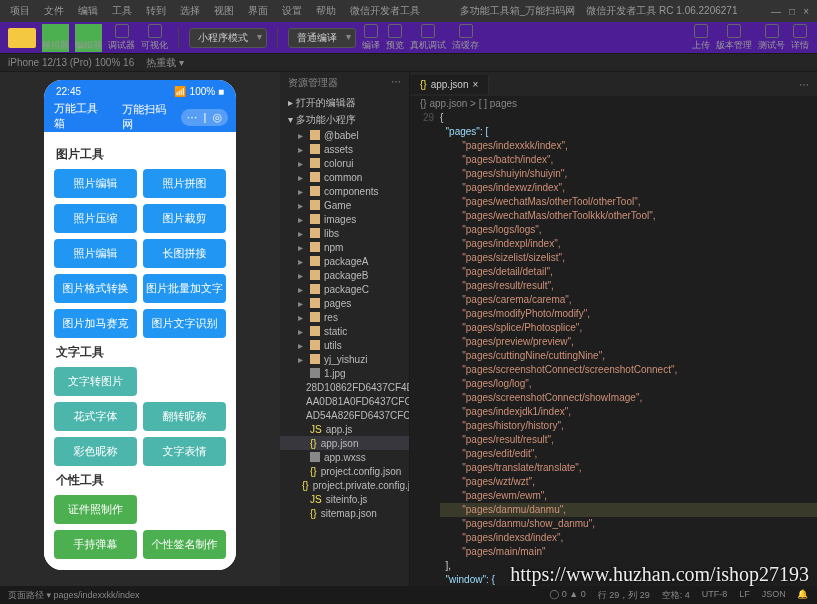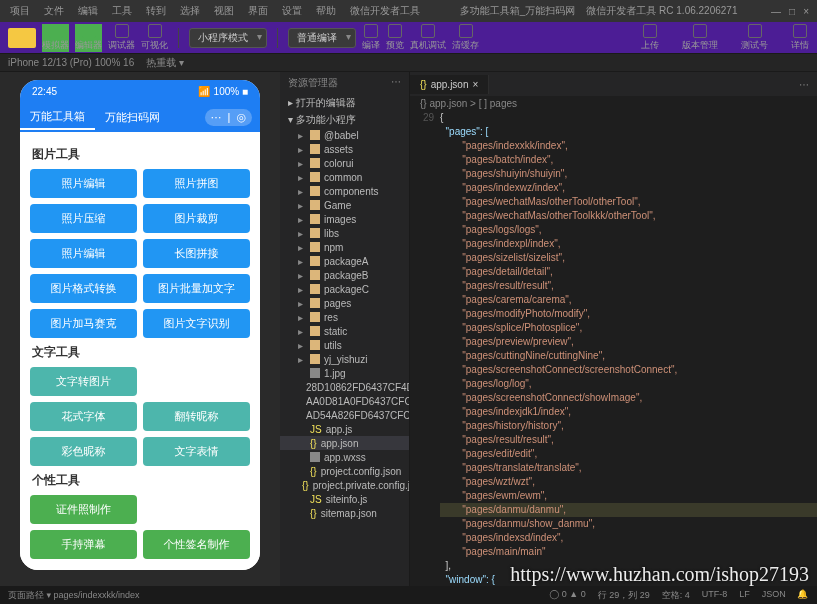--- a/index.html
+++ b/index.html
@@ -14,21 +14,21 @@
 .tbtn{display:flex;flex-direction:column;align-items:center;color:#999;font-size:9px;gap:1px;}
 .tbtn .ic{width:14px;height:14px;border:1px solid #666;border-radius:2px;}
 .tbtn.green .ic{background:#4caf50;border-color:#4caf50;}
 .dropdown{background:#3a3a3a;border:1px solid #555;border-radius:3px;padding:2px 18px 2px 8px;color:#ccc;font-size:10px;position:relative;}
 .dropdown::after{content:"▾";position:absolute;right:4px;top:2px;color:#888;}
 .sep{width:1px;height:20px;background:#444;margin:0 4px;}
 .spacer{flex:1;}
 .devicebar{height:18px;background:#252525;display:flex;align-items:center;padding:0 8px;color:#888;font-size:10px;gap:12px;border-bottom:1px solid #1a1a1a;}
 .main{display:flex;height:calc(604px - 22px - 32px - 18px - 18px);}
 .simulator{width:280px;background:#2a2a2a;display:flex;flex-direction:column;align-items:center;padding:8px;}
-.phone{width:240px;height:490px;background:#fff;border-radius:18px;overflow:hidden;display:flex;flex-direction:column;}
+.phone{width:192px;height:490px;background:#fff;border-radius:18px;overflow:hidden;display:flex;flex-direction:column;}
 .statusbar{height:22px;background:#1e7ef3;color:#fff;display:flex;justify-content:space-between;align-items:center;padding:0 12px;font-size:10px;}
 .navbar{height:30px;background:#1e7ef3;display:flex;align-items:center;justify-content:space-between;gap:0;font-size:11px;color:#fff;}
 .navbar .tab{padding:4px 10px;}
 .navbar .tab.active{border-bottom:2px solid #fff;}
 .capsule{background:rgba(255,255,255,0.25);border-radius:12px;padding:2px 6px;display:flex;gap:6px;align-items:center;margin-left:auto;margin-right:8px;}
 .phone-content{flex:1;background:#fff;padding:8px 10px;overflow-y:auto;}
 .section-title{color:#333;font-weight:bold;font-size:12px;margin:6px 0 6px 2px;}
 .grid{display:grid;grid-template-columns:1fr 1fr;gap:6px;}
 .gbtn{padding:7px 0;text-align:center;color:#fff;border-radius:4px;font-size:11px;}
 .blue{background:#2196f3;}
@@ -118,21 +118,21 @@
     </div>
   <div class="tbtn">
       <div class="ic"></div>
       <span>真机调试</span>
     </div>
   <div class="tbtn">
       <div class="ic"></div>
       <span>清缓存</span>
     </div>
   <div class="spacer"></div>
-  <div id="tright" style="display:flex;gap:23px;">
+  <div id="tright" style="display:flex;gap:6px;">
       <div class="tbtn">
         <div class="ic"></div>
         <span>上传</span>
       </div>
       <div class="tbtn">
         <div class="ic"></div>
         <span>版本管理</span>
       </div>
       <div class="tbtn">
         <div class="ic"></div>

